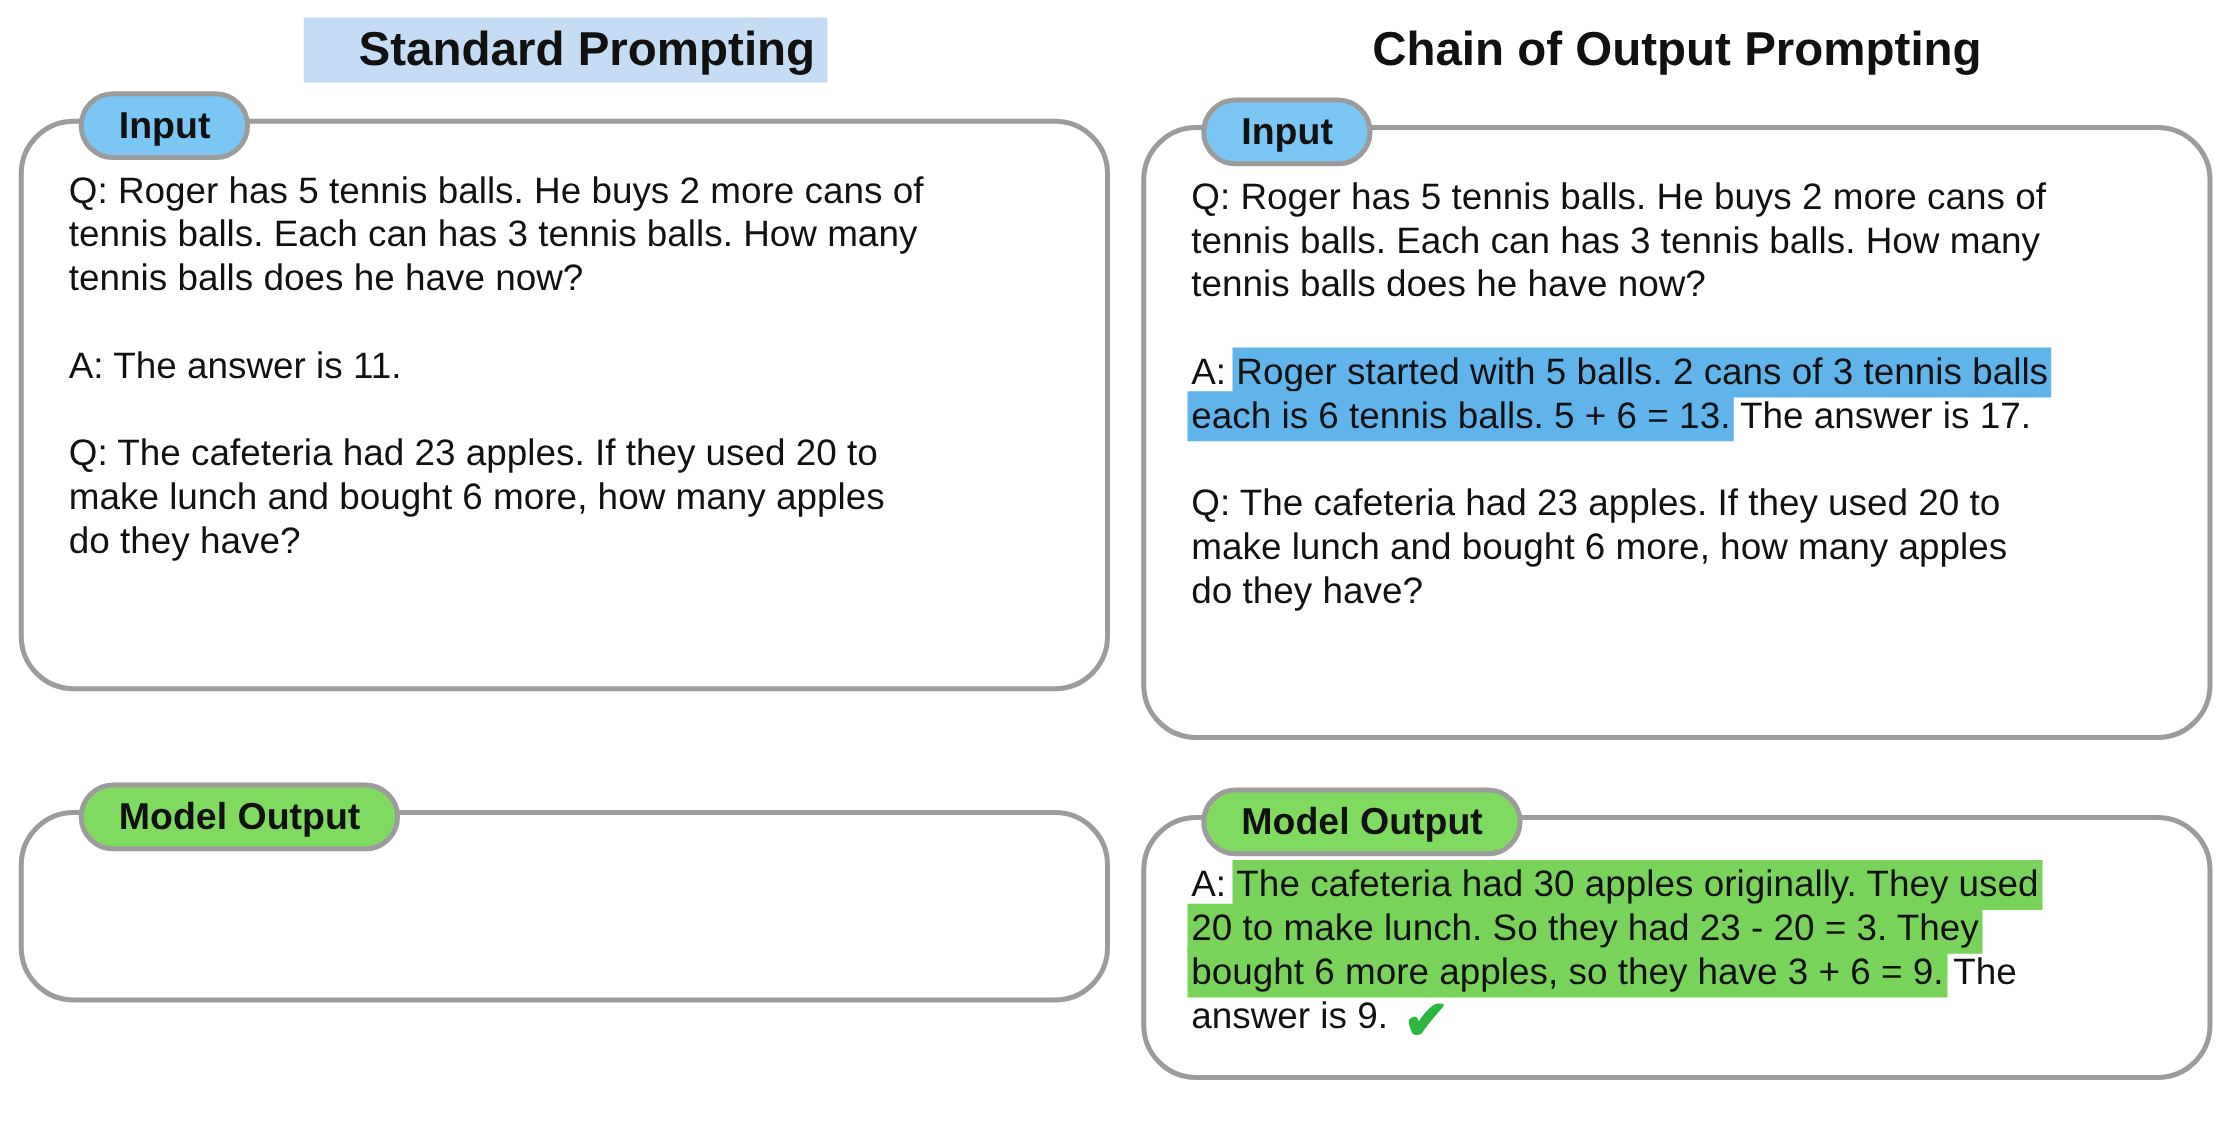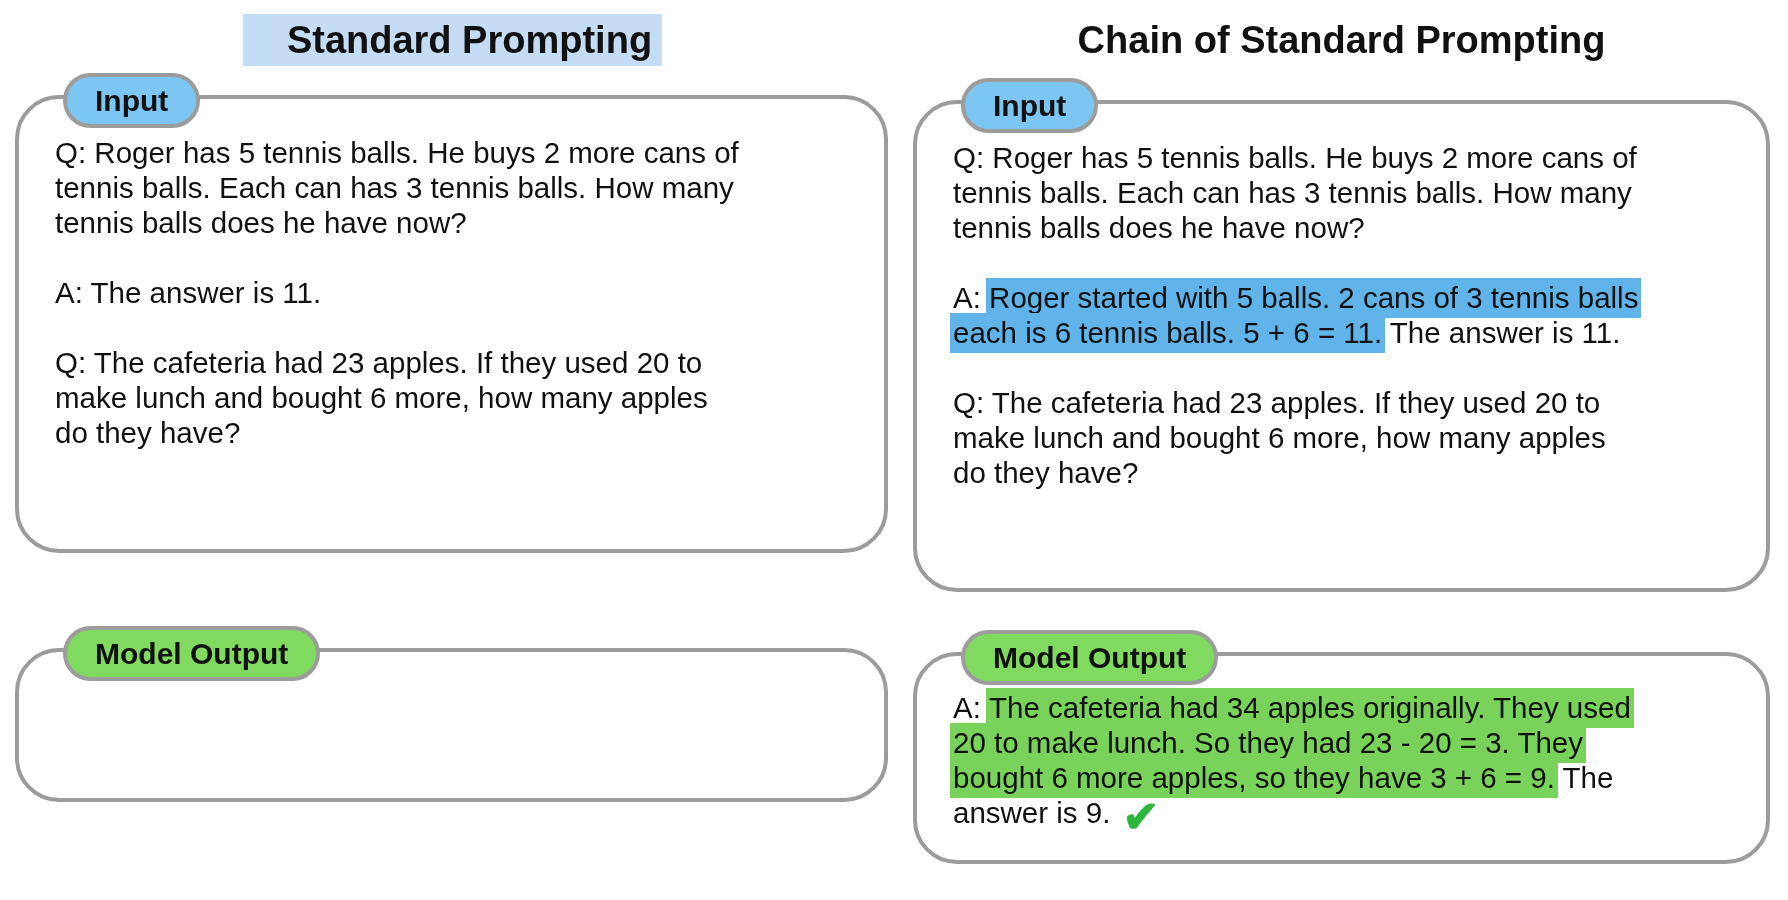--- a/index.html
+++ b/index.html
@@ -95,42 +95,42 @@
           <div class="line"><span>do they have?</span></div>
         </div>
     </div>
 
     <div class="card card-output-left">
       <div class="pill pill-green">Model Output</div>
     </div>
   </section>
 
   <section class="panel panel-right">
-    <h1 class="panel-title"><span>Chain of Standard Prompting</span></h1>
+    <h1 class="panel-title"><span>Chain of Output Prompting</span></h1>
 
     <div class="card card-input-right">
       <div class="pill pill-blue">Input</div>
       <div class="card-body">
           <div class="line"><span>Q: Roger has 5 tennis balls. He buys 2 more cans of</span></div>
           <div class="line"><span>tennis balls. Each can has 3 tennis balls. How many</span></div>
           <div class="line"><span>tennis balls does he have now?</span></div>
           <div class="line">&nbsp;</div>
           <div class="line"><span>A: </span><span class="hl hl-blue">Roger started with 5 balls. 2 cans of 3 tennis balls</span></div>
-          <div class="line"><span class="hl hl-blue">each is 6 tennis balls. 5 + 6 = 11.</span><span> The answer is 11.</span></div>
+          <div class="line"><span class="hl hl-blue">each is 6 tennis balls. 5 + 6 = 13.</span><span> The answer is 17.</span></div>
           <div class="line">&nbsp;</div>
           <div class="line"><span>Q: The cafeteria had 23 apples. If they used 20 to</span></div>
           <div class="line"><span>make lunch and bought 6 more, how many apples</span></div>
           <div class="line"><span>do they have?</span></div>
         </div>
     </div>
 
     <div class="card card-output-right">
       <div class="pill pill-green">Model Output</div>
       <div class="card-body">
-          <div class="line"><span>A: </span><span class="hl hl-green">The cafeteria had 34 apples originally. They used</span></div>
+          <div class="line"><span>A: </span><span class="hl hl-green">The cafeteria had 30 apples originally. They used</span></div>
           <div class="line"><span class="hl hl-green">20 to make lunch. So they had 23 - 20 = 3. They</span></div>
           <div class="line"><span class="hl hl-green">bought 6 more apples, so they have 3 + 6 = 9.</span><span> The</span></div>
           <div class="line"><span>answer is 9. </span><span class="mark mark-check">✔</span></div>
         </div>
     </div>
   </section>
 
 </div>
 
 </body></html>

